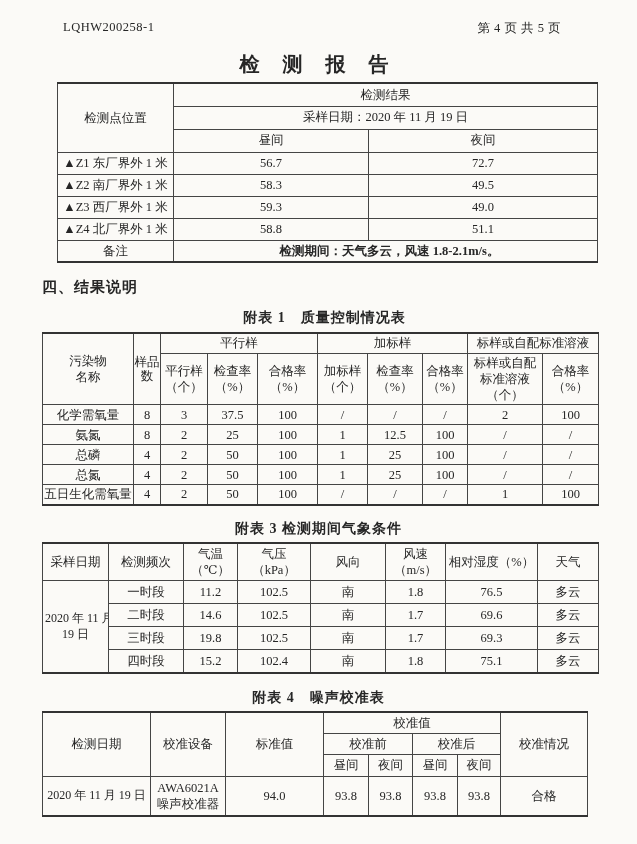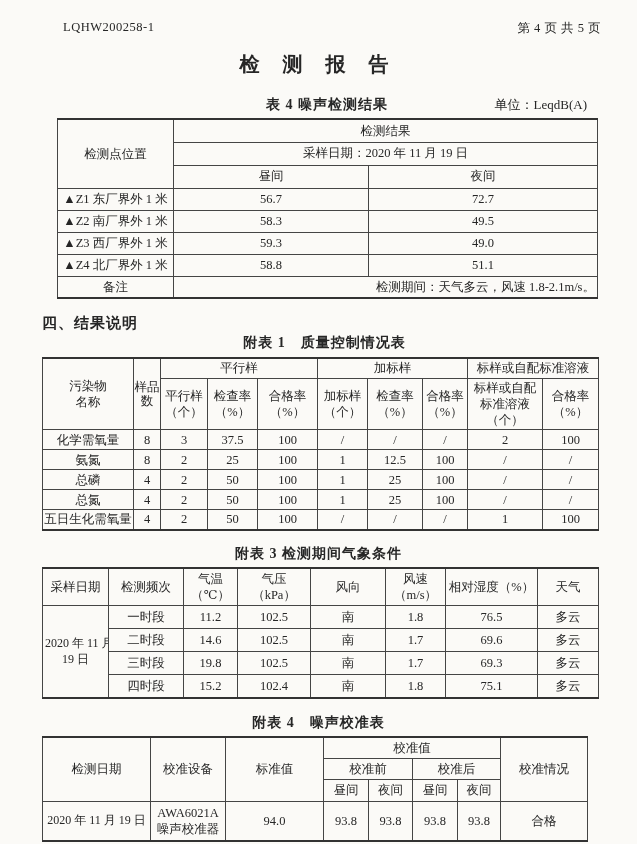--- a/index.html
+++ b/index.html
@@ -9,21 +9,21 @@
     width:637px; height:844px;
     margin:0 auto;
     background:#fbfaf7;
     font-family:"Liberation Serif","DejaVu Serif",serif;
     color:#262626;
     overflow:hidden;
   }
   
   .doc-header {
     display:flex; justify-content:space-between;
-    padding:20px 36px 0 63px;
+    padding:20px 76px 0 63px;
     font-size:12.5px; letter-spacing:0.5px;gap:32px;
   }
   
   .doc-title {
     margin-top:14px;
     text-align:center;
     font-size:20px; font-weight:bold;
     letter-spacing:9px;
   }
   
@@ -43,28 +43,28 @@
   td {
     border:1px solid #454545;
     text-align:center; vertical-align:middle;
     padding:2px 2px;
     overflow:hidden;
   }
   table { border-top:2.5px solid #333; border-bottom:2.5px solid #333; }
   .t4 { width:540px; margin:4px 0 0 57px; }
   .t4 td { height:22px; }
   .t4 tr.hdr td { height:23px; }
-  td.left-align { text-align:right; padding-left:10px; }
+  td.left-align { text-align:center; padding-left:10px;font-weight:bold; }
   
   .section-heading {
     margin:15px 0 0 42px;
     font-size:15px; font-weight:bold; letter-spacing:1px;
   }
   
-  .annex-caption-row { margin-top:0;padding-left:12px; }
+  .annex-caption-row { margin-top:11px;padding-left:12px; }
   .a1 { width:556px; margin:5px 0 0 42px; font-size:12.5px; }
   .a1 td { height:20px; padding:1px 1px; }
   .a1 tr.sub td { height:42px; }
   .a1 td.vert { padding:1px 0; line-height:1.15; }
   .a3 { width:556px; margin:4px 0 0 42px;padding-left:25px; }
   .a3 td { height:23px; }
   .a4 { width:545px; margin:4px 0 0 42px; }
   .a4 td { height:20px; }
   .a4 tr.data td { height:40px; }
   .nowrap { white-space:nowrap; font-size:12px; }
@@ -75,24 +75,20 @@
 
 <div class="page">
 
   <div class="doc-header">
     <span>LQHW200258-1</span>
     <span>第 4 页 共 5 页</span>
   </div>
 
   <div class="doc-title">检 测 报 告</div>
 
-  <div class="caption-row t4-caption-row">
-    <span class="caption">表 4  噪声检测结果</span>
-    <span class="unit-label">单位：LeqdB(A)</span>
-  </div>
 
   <table class="t4">
     <colgroup>
         <col style="width:116px">
         <col style="width:195px">
         <col style="width:229px">
       </colgroup>
     <tbody>
         <tr class="hdr">
       <td rowspan="3">检测点位置</td>

